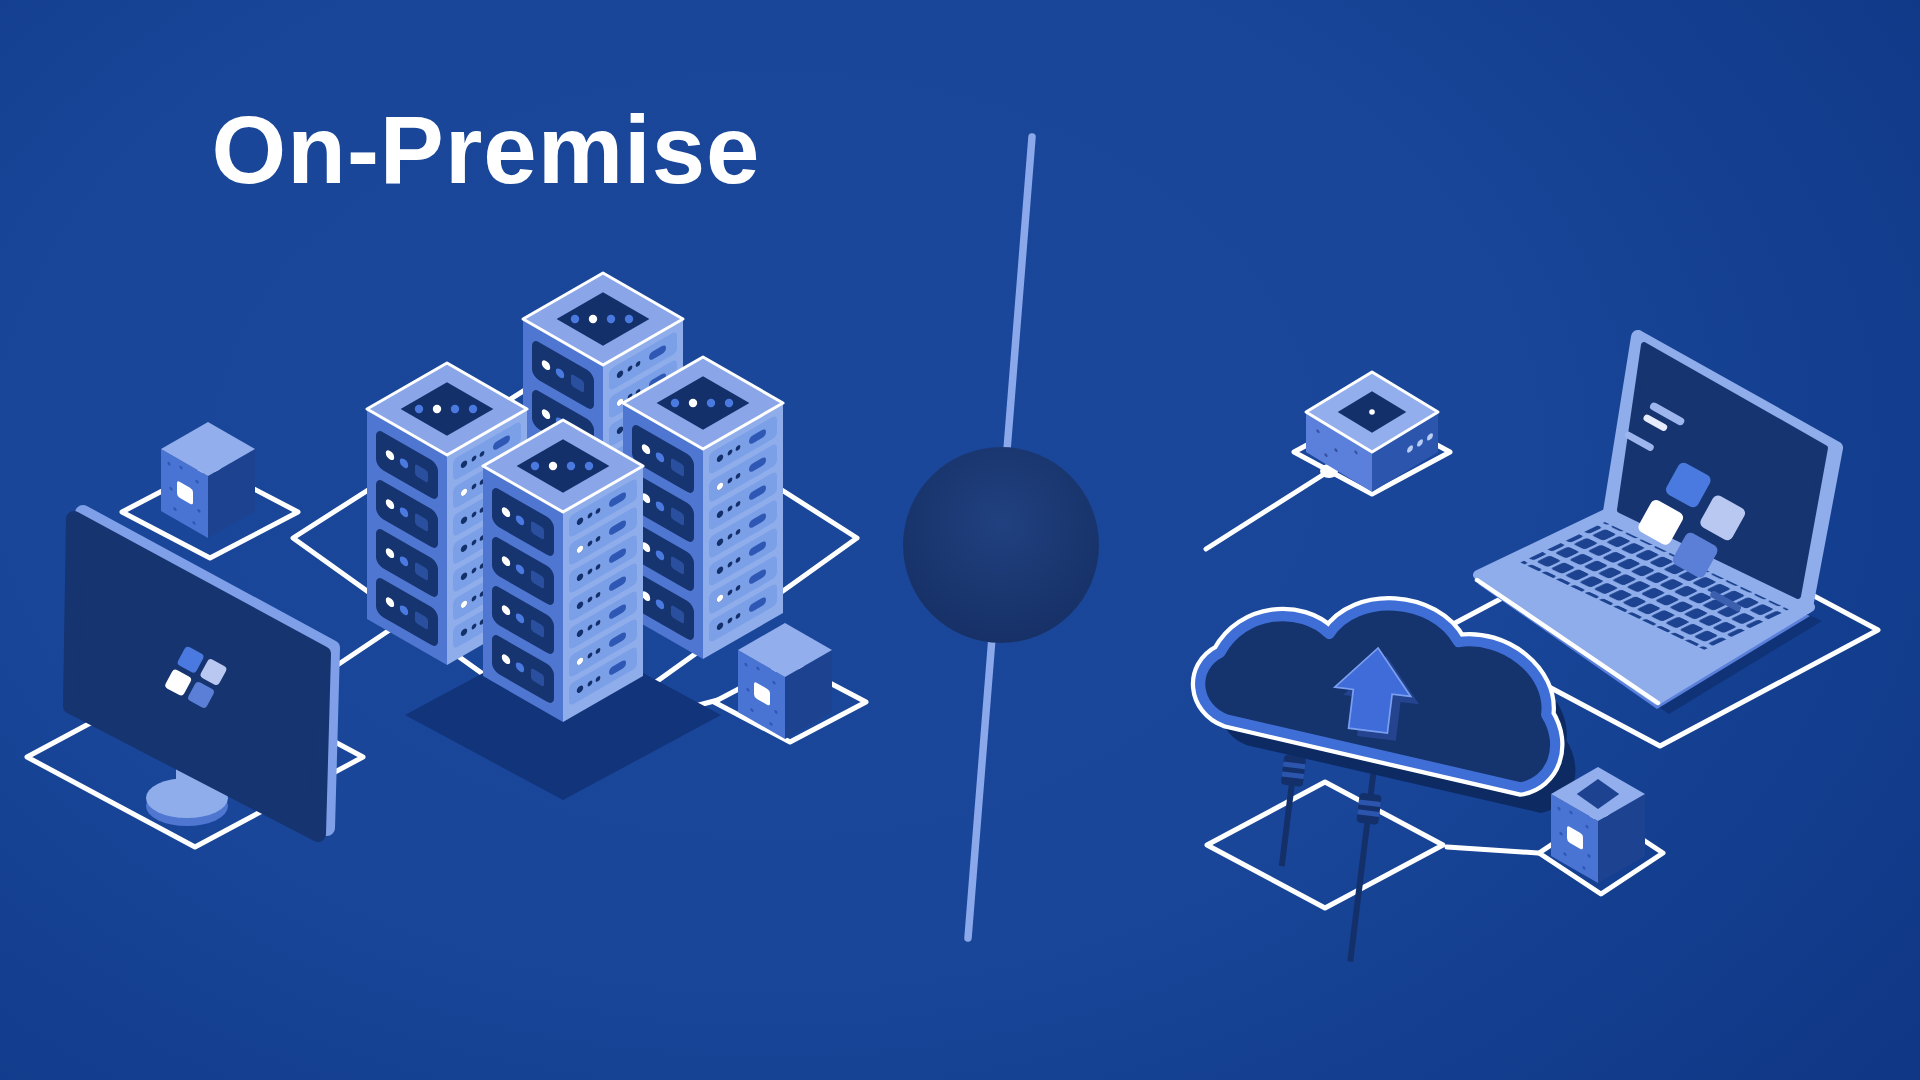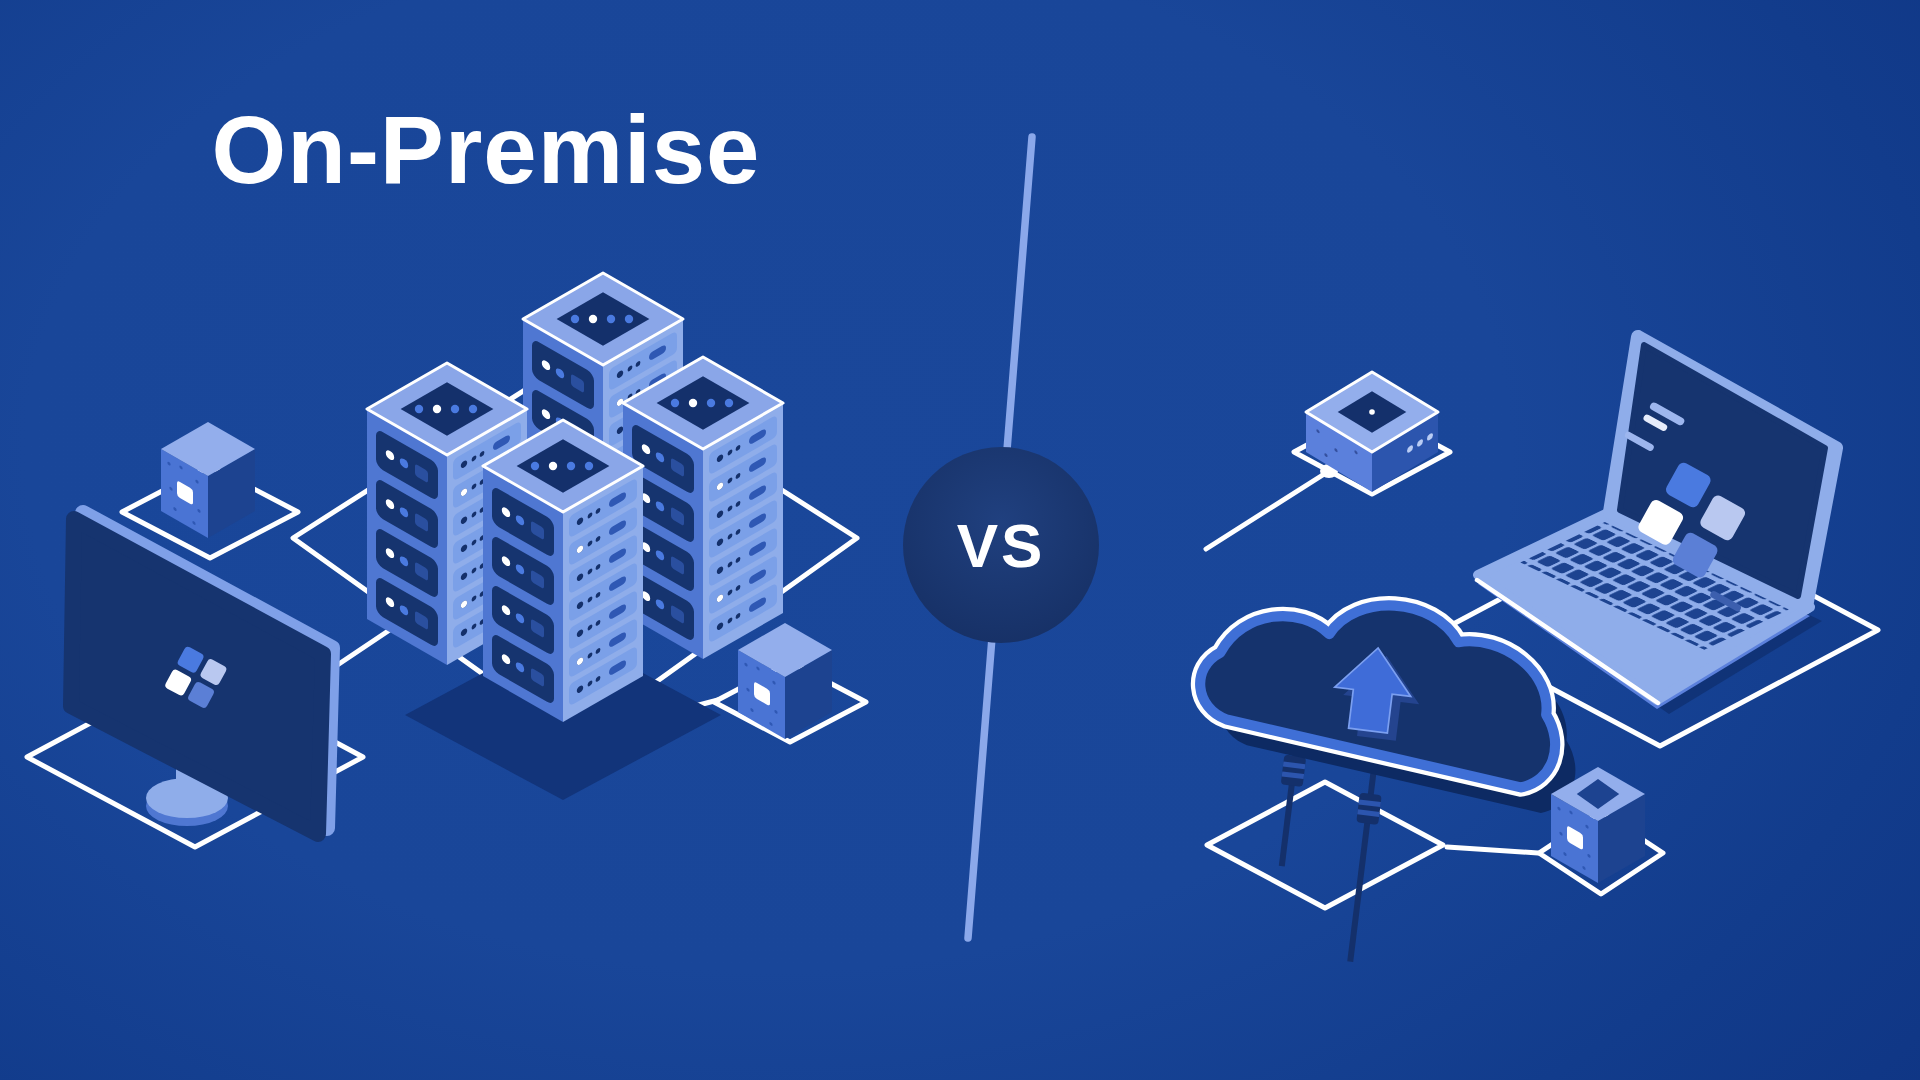--- a/index.html
+++ b/index.html
@@ -214,15 +214,14 @@
 
     <use href="#cube" x="1598" y="767"></use>
     <polygon points="1598,779.1 1576.8,794 1598,808.9 1619.2,794" fill="#1d4390"></polygon>
   </g>
 
   <line x1="1032" y1="137" x2="968" y2="938" stroke="#8ba8ea" stroke-width="7.5" stroke-linecap="round"></line>
   <circle cx="1001" cy="545" r="98" fill="url(#vsgrad)"></circle>
 </svg>
 
 <div class="title title-left">On-Premise</div>
-<div class="vs-label">VS</div>
 
 </div>
 
 </body></html>

